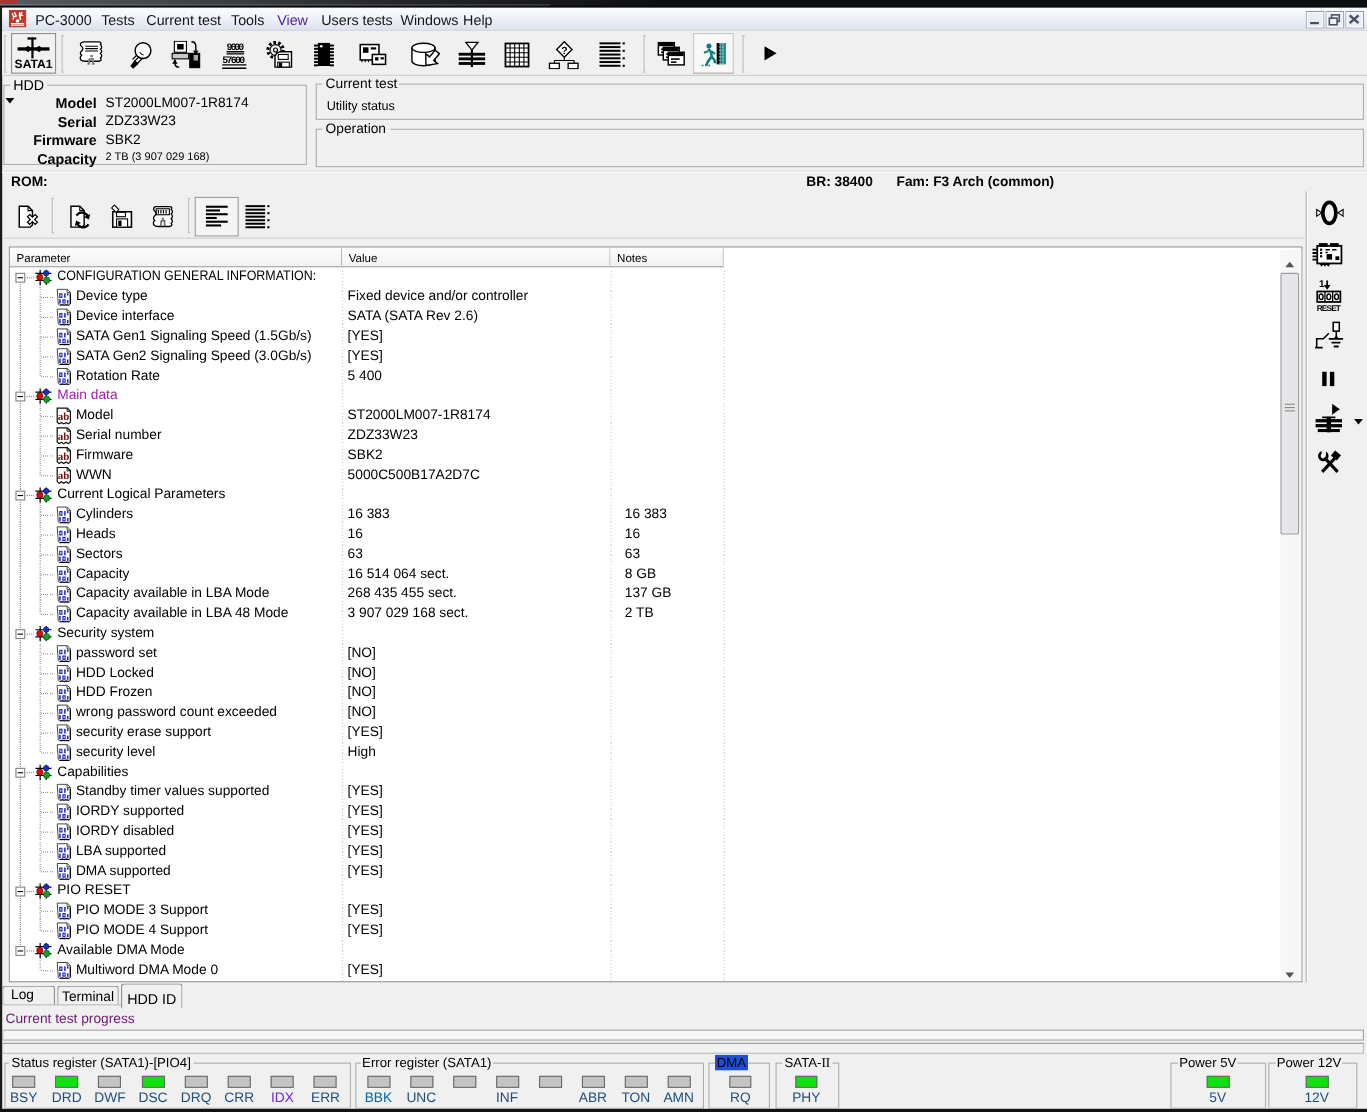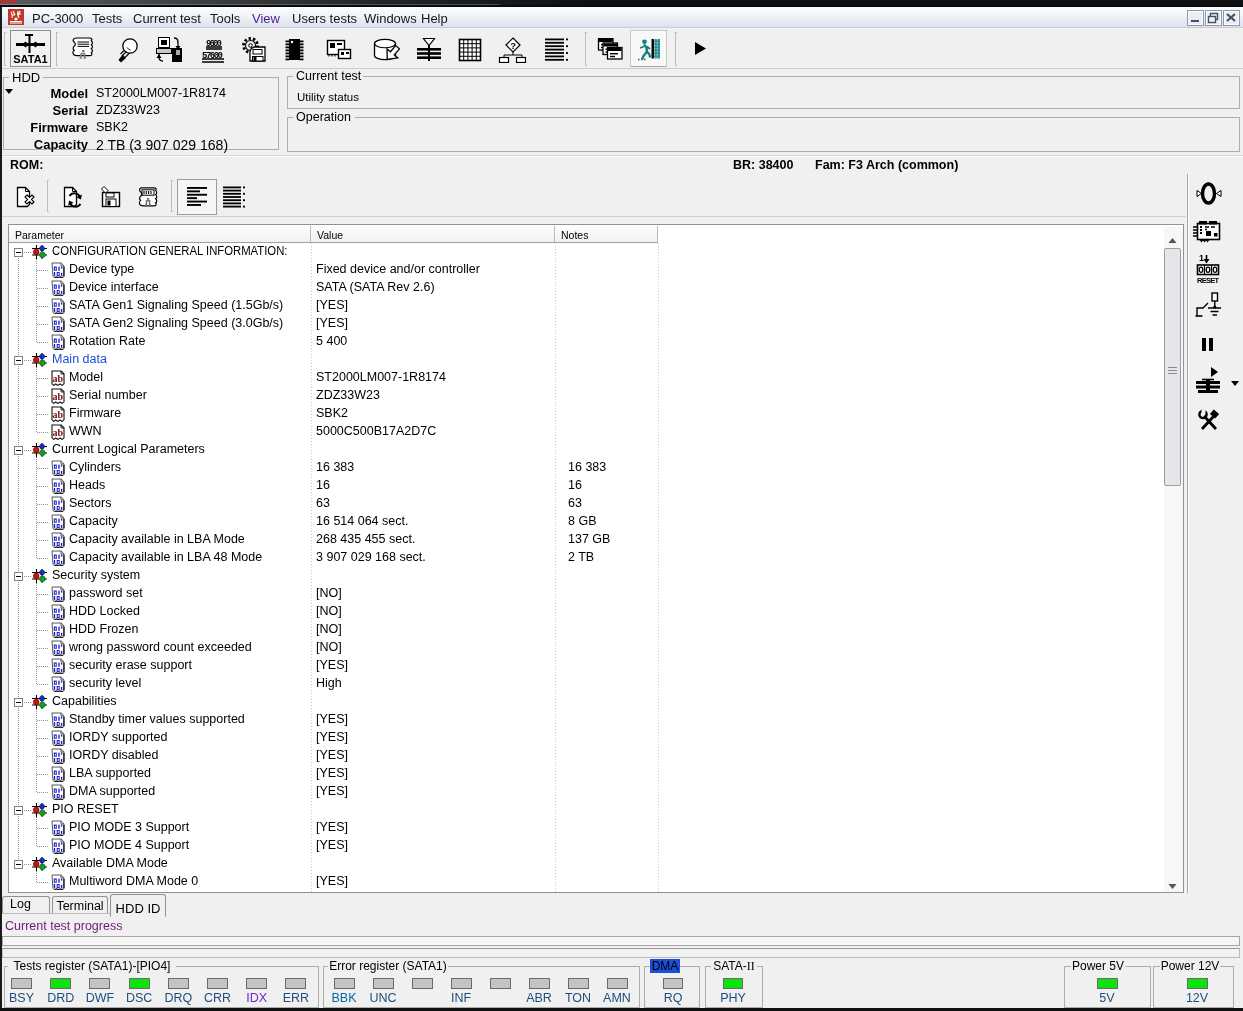--- a/index.html
+++ b/index.html
@@ -199,21 +199,21 @@
 <div class="abs" style="left:3px;top:77px;width:276px;height:73px;border:1px solid #adadad"></div>
 <div class="abs" style="left:9px;top:70px;width:34px;height:14px;background:#f0f0f0;font-size:13px;padding-left:3px">HDD</div>
 <div class="abs" style="left:5px;top:89px;width:0;height:0;border-left:4px solid transparent;border-right:4px solid transparent;border-top:5px solid #000"></div>
 <div class="abs" style="left:0;top:86px;width:88px;text-align:right;font-size:13px;font-weight:bold;color:#000">Model</div>
 <div class="abs" style="left:96px;top:86px;font-size:12.5px;color:#000">ST2000LM007-1R8174</div>
 <div class="abs" style="left:0;top:103px;width:88px;text-align:right;font-size:13px;font-weight:bold;color:#000">Serial</div>
 <div class="abs" style="left:96px;top:103px;font-size:12.5px;color:#000">ZDZ33W23</div>
 <div class="abs" style="left:0;top:120px;width:88px;text-align:right;font-size:13px;font-weight:bold;color:#000">Firmware</div>
 <div class="abs" style="left:96px;top:120px;font-size:12.5px;color:#000">SBK2</div>
 <div class="abs" style="left:0;top:137px;width:88px;text-align:right;font-size:13px;font-weight:bold;color:#000">Capacity</div>
-<div class="abs" style="left:96px;top:137px;font-size:14px;color:#000">2 TB (3 907 029 168)</div>
+<div class="abs" style="left:96px;top:137px;font-size:10px;color:#000">2 TB (3 907 029 168)</div>
 <div class="abs" style="left:287px;top:76px;width:953px;height:33px;border:1px solid #adadad"></div>
 <div class="abs" style="left:293px;top:69px;width:70px;height:14px;background:#f0f0f0;font-size:12.5px;padding-left:3px">Current test</div>
 <div class="abs" style="left:297px;top:91px;font-size:11.5px">Utility status</div>
 <div class="abs" style="left:287px;top:117px;width:953px;height:35px;border:1px solid #adadad"></div>
 <div class="abs" style="left:293px;top:110px;width:62px;height:14px;background:#f0f0f0;font-size:12.5px;padding-left:3px">Operation</div>
 <div class="abs" style="left:2px;top:155px;width:1241px;height:1px;background:#d9d9d9"></div>
 <div class="abs" style="left:2px;top:156px;width:1241px;height:1px;background:#fbfbfb"></div>
 <div class="abs" style="left:10px;top:158px;font-size:12.5px;font-weight:bold">ROM:</div>
 <div class="abs" style="left:733px;top:158px;font-size:12.5px;font-weight:bold">BR: 38400</div>
 <div class="abs" style="left:815px;top:158px;font-size:12.5px;font-weight:bold">Fam: F3 Arch (common)</div>
@@ -391,21 +391,21 @@
 <div class="abs" style="left:16px;top:360px;width:5px;height:1px;background:#000"></div>
 <div class="abs" style="left:24px;top:360px;width:7px;height:1px;background-image:repeating-linear-gradient(to right,#909090 0 1px,transparent 1px 2px)"></div>
 <div class="abs" style="left:32px;top:353px">
     <svg width="15" height="14" viewBox="0 0 15 14">
       <path d="M4.5 0 v14 M10 0 v14 M0 3.5 h15 M0 10 h15" stroke="#000" stroke-width="1.1"></path>
       <circle cx="4.2" cy="7" r="2.9" fill="#cc1111" stroke="#550000" stroke-width="0.5"></circle>
       <circle cx="10" cy="3.4" r="2.5" fill="#1133cc" stroke="#000044" stroke-width="0.5"></circle>
       <circle cx="10.4" cy="9.8" r="2.9" fill="#11a022" stroke="#004400" stroke-width="0.5"></circle>
     </svg>
   </div>
-<div class="abs" style="left:52px;top:352px;font-size:12.5px;color:#1d4ed8;white-space:nowrap;">Main data</div>
+<div class="abs" style="left:52px;top:352px;font-size:12.5px;color:#a21caf;white-space:nowrap;">Main data</div>
 <div class="abs" style="left:37px;top:378px;width:11px;height:1px;background-image:repeating-linear-gradient(to right,#909090 0 1px,transparent 1px 2px)"></div>
 <div class="abs" style="left:50px;top:370px">
     <svg width="15" height="16" viewBox="0 0 15 16">
       <path d="M2 1 h9.2 l2.8 2.8 v10 l-1.9 1.6 -2 -1.4 -2.2 1.4 -2.2 -1.4 -1.9 1.4 -1.8 -1.6 z" fill="#fff" stroke="#111" stroke-width="1.1"></path>
       <path d="M11 1 v3 h3" fill="none" stroke="#111" stroke-width="0.9"></path>
       <text x="2.6" y="11.8" font-size="10" font-weight="bold" fill="#7a0c0c" font-family="Liberation Serif,serif">ab</text>
     </svg>
   </div>
 <div class="abs" style="left:69px;top:370px;font-size:12.5px;color:#000;white-space:nowrap">Model</div>
 <div class="abs" style="left:316px;top:370px;font-size:12.5px;color:#000;white-space:nowrap">ST2000LM007-1R8174</div>
@@ -934,21 +934,21 @@
     <rect x="3.5" y="0.5" width="4" height="4" fill="#f0f0f0"></rect>
   </svg>
 <div class="abs" style="left:2px;top:896px;width:48px;height:18px;background:#f0f0f0;border:1px solid #8f9398;border-bottom:none;border-radius:3px 3px 0 0;font-size:12.5px;text-align:center;padding-top:0;text-align:left;padding-left:7px">Log</div>
 <div class="abs" style="left:52px;top:896px;width:56px;height:18px;background:#f0f0f0;border:1px solid #8f9398;border-bottom:none;border-radius:3px 3px 0 0;font-size:12.5px;text-align:center;padding-top:2px">Terminal</div>
 <div class="abs" style="left:110px;top:894px;width:56px;height:23px;background:#f0f0f0;border:1px solid #8f9398;border-bottom:none;border-radius:3px 3px 0 0;font-size:12.5px;text-align:center;font-size:13px;padding-top:6px;border-bottom:1px solid #f0f0f0">HDD ID</div>
 <div class="abs" style="left:2px;top:913px;width:108px;height:1px;background:#bdbdbd"></div>
 <div class="abs" style="left:5px;top:919px;font-size:12.5px;color:#701a75">Current test progress</div>
 <div class="abs" style="left:2px;top:936px;width:1238px;height:10px;border:1px solid #a5a5a5;background:#f5f5f5"></div>
 <div class="abs" style="left:2px;top:948px;width:1238px;height:10px;border:1px solid #bbb;border-top-color:#9a9a9a;background:#f2f2f2"></div>
 <div class="abs" style="left:4px;top:966px;width:315px;height:42px;border:1px solid #adadad"></div>
-<div class="abs" style="left:8px;top:959px;width:168px;height:14px;background:#f0f0f0;font-size:12px;text-align:center">Tests register (SATA1)-[PIO4]</div>
+<div class="abs" style="left:8px;top:959px;width:168px;height:14px;background:#f0f0f0;font-size:12px;text-align:center">Status register (SATA1)-[PIO4]</div>
 <div class="abs" style="left:11.0px;top:978px;width:21px;height:11px;background:#c4c4c4;border:1px solid #6a6a6a"></div>
 <div class="abs" style="left:1.5px;top:991px;width:40px;text-align:center;font-size:12.5px;color:#1f4e7a">BSY</div>
 <div class="abs" style="left:50.2px;top:978px;width:21px;height:11px;background:#0de20d;border:1px solid #6a6a6a"></div>
 <div class="abs" style="left:40.7px;top:991px;width:40px;text-align:center;font-size:12.5px;color:#1f4e7a">DRD</div>
 <div class="abs" style="left:89.4px;top:978px;width:21px;height:11px;background:#c4c4c4;border:1px solid #6a6a6a"></div>
 <div class="abs" style="left:79.9px;top:991px;width:40px;text-align:center;font-size:12.5px;color:#1f4e7a">DWF</div>
 <div class="abs" style="left:128.60000000000002px;top:978px;width:21px;height:11px;background:#0de20d;border:1px solid #6a6a6a"></div>
 <div class="abs" style="left:119.10000000000002px;top:991px;width:40px;text-align:center;font-size:12.5px;color:#1f4e7a">DSC</div>
 <div class="abs" style="left:167.8px;top:978px;width:21px;height:11px;background:#c4c4c4;border:1px solid #6a6a6a"></div>
 <div class="abs" style="left:158.3px;top:991px;width:40px;text-align:center;font-size:12.5px;color:#1f4e7a">DRQ</div>

